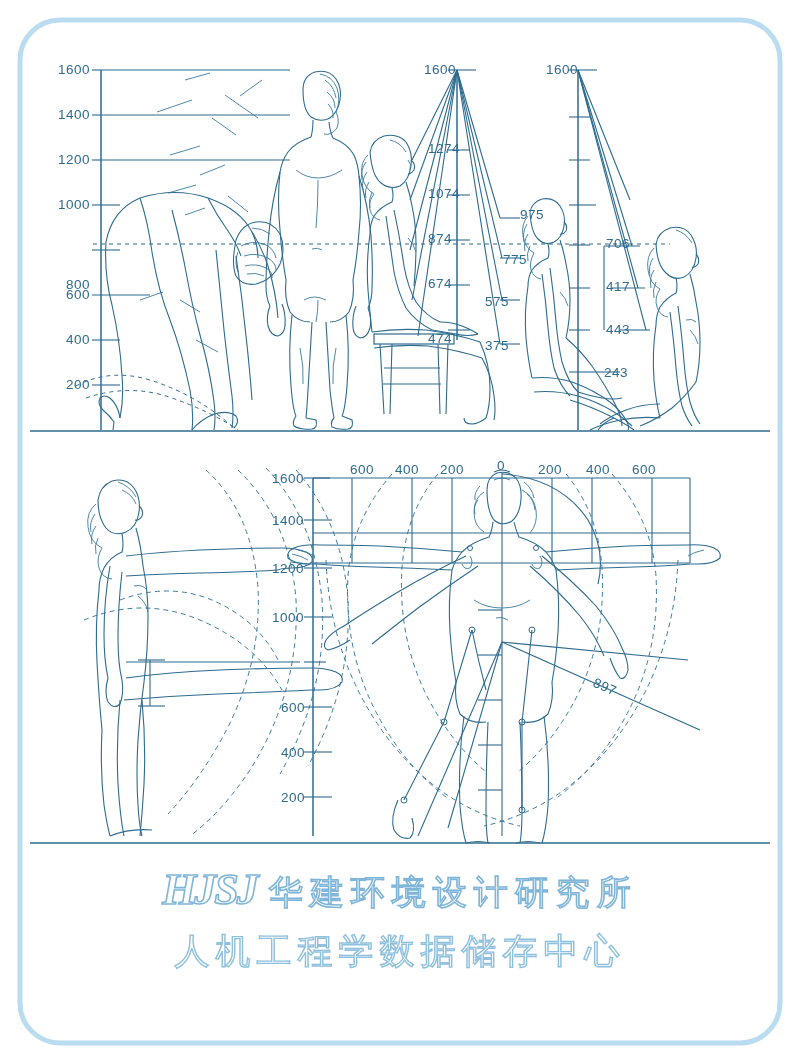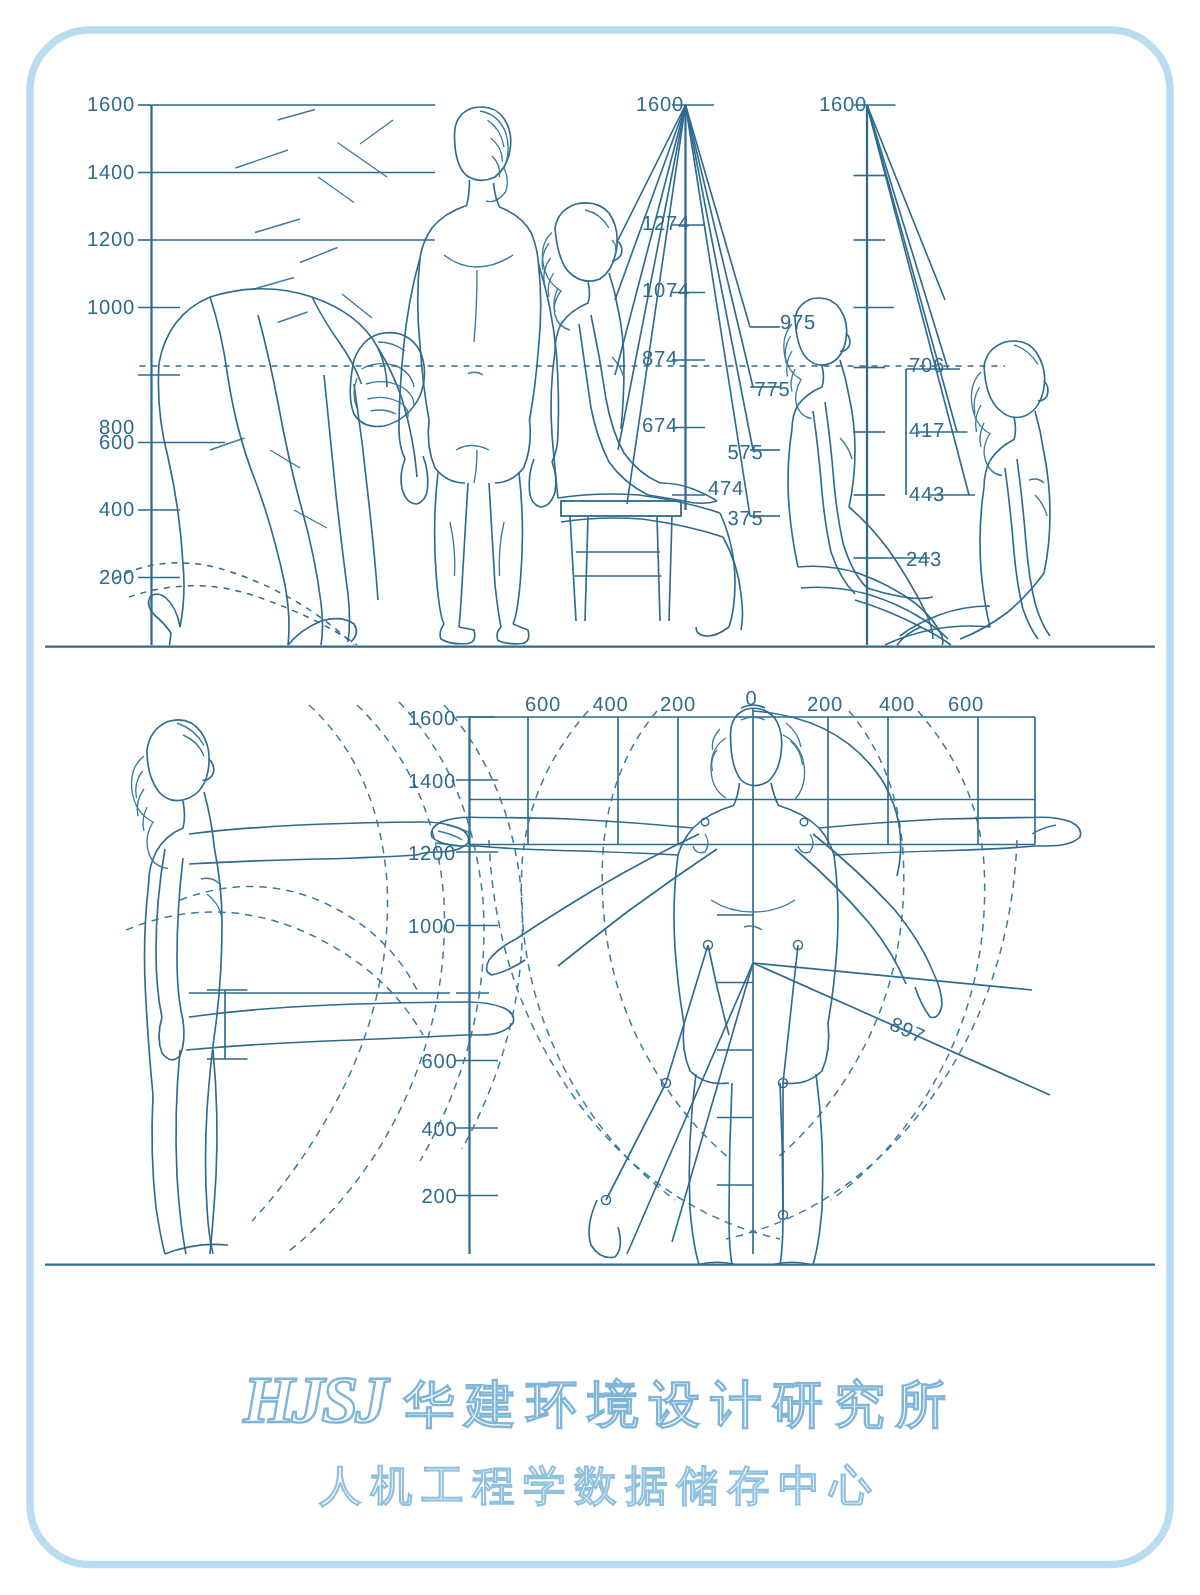--- a/index.html
+++ b/index.html
@@ -9,23 +9,23 @@
   .lbl{position:absolute;color:#2e6b8f;font-size:13.5px;letter-spacing:.5px;
        white-space:nowrap;font-family:"Liberation Sans",sans-serif;}
   svg{display:block;}
   .ln{fill:none;stroke:#2e6b8f;stroke-width:1.1;}
   .ln2{fill:none;stroke:#2e6b8f;stroke-width:1.5;}
   .thin{fill:none;stroke:#3a7ba0;stroke-width:.9;}
   .dash{fill:none;stroke:#3a7ba0;stroke-width:1;stroke-dasharray:5 4;}
   .dashf{fill:none;stroke:#2e6b8f;stroke-width:1;stroke-dasharray:4 4;}
   .border{fill:none;stroke:#b9dcf0;stroke-width:5;}
   .txtline{position:absolute;width:100%;text-align:center;
-           color:#7fb5d8;white-space:nowrap;margin-top:44px;}
+           color:#7fb5d8;white-space:nowrap;}
   #t1{top:864px;font-size:40px;letter-spacing:2px;}
-  #t2{top:928px;font-size:28px;letter-spacing:6px;}
+  #t2{top:928px;font-size:35px;letter-spacing:6px;}
   #t3{top:978px;font-size:33px;letter-spacing:4px;}
   .hollow{color:transparent;-webkit-text-stroke:1.6px #7fb5d8;}
   .hollow2{color:transparent;-webkit-text-stroke:1.4px #8fc0de;}
   #logo{font-family:"Liberation Serif",serif;font-style:italic;font-weight:bold;
         font-size:44px;letter-spacing:-2px;}
 </style>
 </head>
 <body>
 
 <div id="frame">
@@ -486,21 +486,21 @@
 <div class="lbl" style="left:66px;top:242px;margin-top:35px;">800</div>
 <div class="lbl" style="left:66px;top:287px;">600</div>
 <div class="lbl" style="left:66px;top:332px;">400</div>
 <div class="lbl" style="left:66px;top:377px;">200</div>
 
 <div class="lbl" style="left:424px;top:62px;">1600</div>
 <div class="lbl" style="left:428px;top:141px;">1274</div>
 <div class="lbl" style="left:428px;top:186px;">1074</div>
 <div class="lbl" style="left:428px;top:231px;">874</div>
 <div class="lbl" style="left:428px;top:276px;">674</div>
-<div class="lbl" style="left:428px;top:318px;margin-left:44px;">474</div>
+<div class="lbl" style="left:428px;top:331px;">474</div>
 
 <div class="lbl" style="left:485px;top:207px;margin-left:35px;">975</div>
 <div class="lbl" style="left:503px;top:252px;">775</div>
 <div class="lbl" style="left:485px;top:294px;">575</div>
 <div class="lbl" style="left:485px;top:338px;">375</div>
 
 <div class="lbl" style="left:546px;top:62px;">1600</div>
 <div class="lbl" style="left:606px;top:236px;">706</div>
 <div class="lbl" style="left:606px;top:279px;">417</div>
 <div class="lbl" style="left:606px;top:322px;">443</div>

